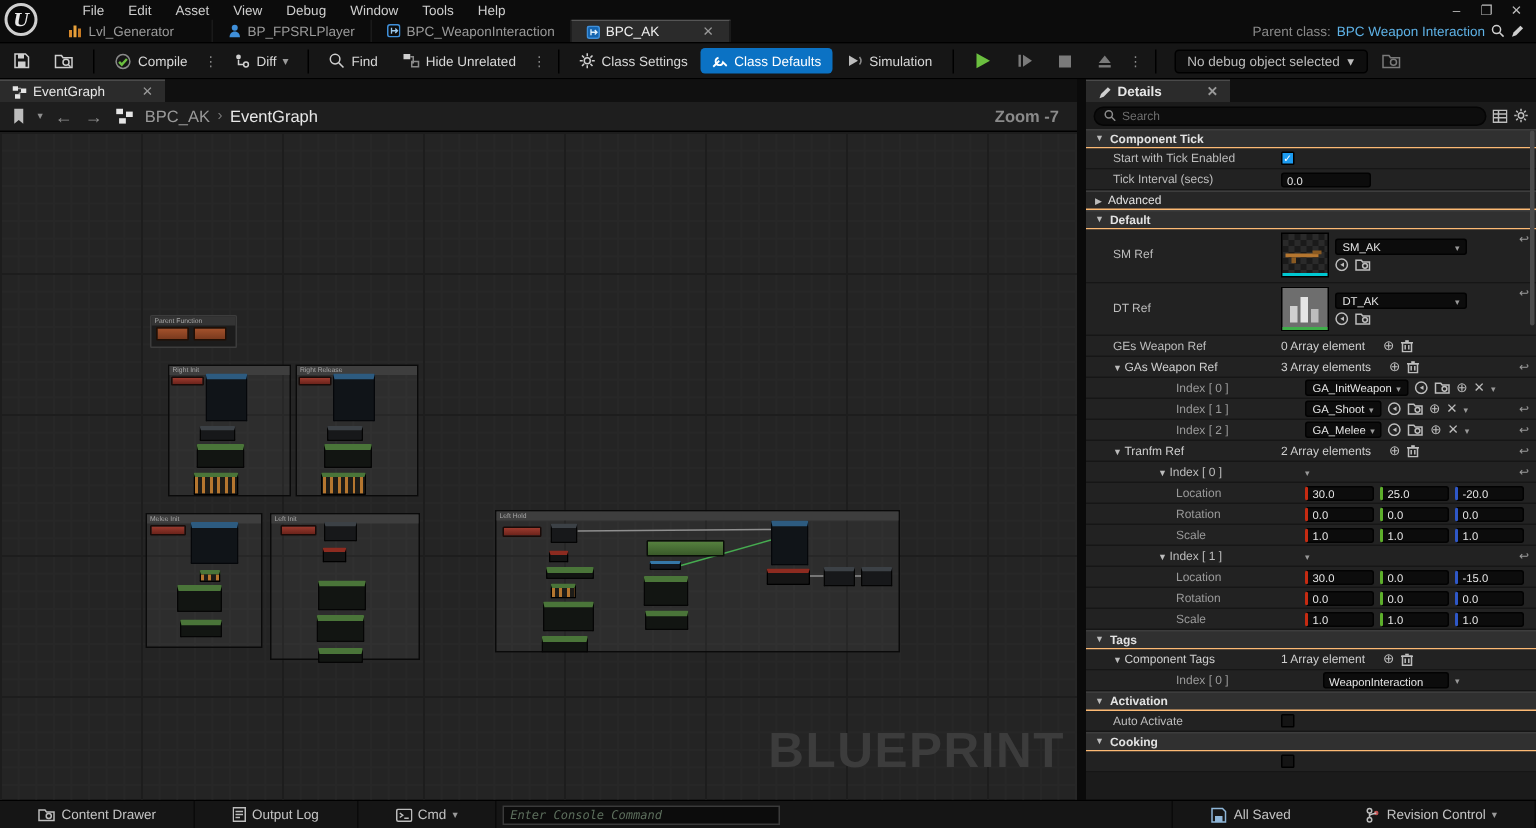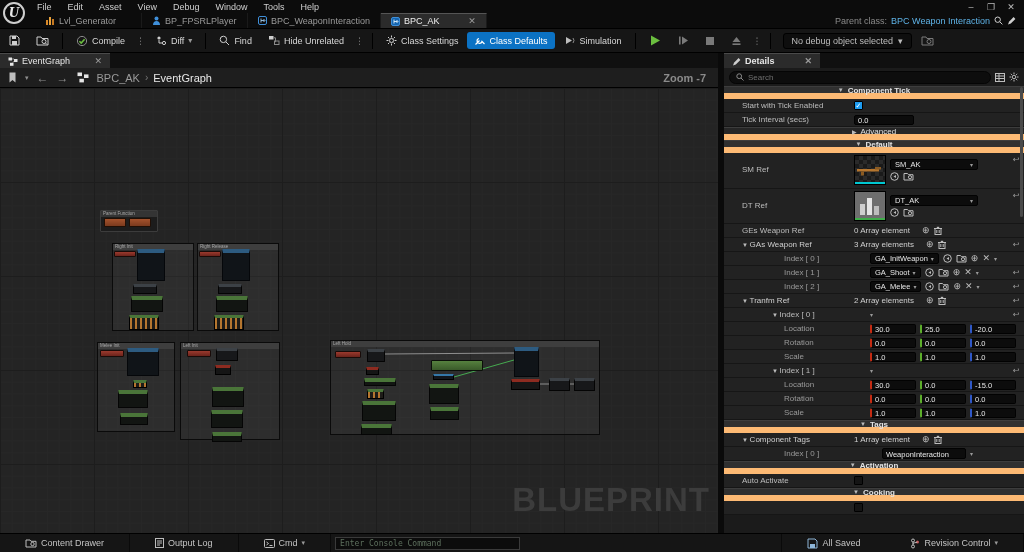--- a/index.html
+++ b/index.html
@@ -5,21 +5,21 @@
   *{margin:0;padding:0;box-sizing:border-box;}
   html,body{width:1024px;height:552px;overflow:hidden;background:#0d0d0d;
     font-family:"Liberation Sans",sans-serif;color:#c8c8c8;-webkit-font-smoothing:antialiased;}
   .ico{display:inline-block;vertical-align:middle;flex:0 0 auto;}
 
   
   .titlebar{height:13px;background:#0c0c0c;display:flex;align-items:center;position:relative;z-index:5;}
   .logo{position:absolute;left:3px;top:2px;width:22px;height:22px;border-radius:50%;
     border:2px solid #cfcfcf;background:#090909;color:#e8e8e8;display:flex;align-items:center;justify-content:center;
     font-family:"DejaVu Serif",serif;font-weight:bold;font-style:italic;font-size:12px;z-index:9;}
-  .menus{display:flex;margin-left:30px;gap:2px;}
+  .menus{display:flex;margin-left:48px;gap:2px;}
   .menu-item{font-size:9px;color:#cfcfcf;padding:1px 7px;cursor:default;}
   .winbtns{margin-left:auto;display:flex;gap:6px;padding-right:6px;font-size:9px;color:#bbb;}
   .winbtns span{width:14px;text-align:center;}
 
   
   .tabbar{height:16px;background:#0c0c0c;display:flex;align-items:stretch;border-bottom:1px solid #000;}
   .atabs{display:flex;margin-left:36px;}
   .atab{display:flex;align-items:center;gap:4px;font-size:9px;color:#9a9a9a;padding:0 10px;
     border-right:1px solid #1a1a1a;min-width:106px;}
   .atab.active{background:#2b2b2b;color:#efefef;border-top:1px solid #555;}
@@ -80,22 +80,22 @@
 
   
   .details-panel{width:300px;background:#1b1b1b;display:flex;flex-direction:column;position:relative;overflow:hidden;}
   .dtabbar{height:15px;background:#101010;display:flex;}
   .dtab{display:flex;align-items:center;gap:4px;background:#2b2b2b;color:#e6e6e6;font-size:9px;
     padding:0 8px;min-width:96px;border-top:1px solid #4a4a4a;font-weight:bold;}
   .dtab .close{margin-left:auto;color:#9a9a9a;}
   .dsearch{height:18px;display:flex;align-items:center;gap:4px;padding:0 5px;background:#1b1b1b;}
   .search-pill{flex:1;display:flex;align-items:center;gap:4px;background:#0d0d0d;border:1px solid #050505;
     border-radius:8px;height:13px;padding:0 6px;color:#6f6f6f;font-size:8px;}
-  .dcat{height:13px;background:#303030;border-top:1px solid #3d3d3d;border-bottom:6px solid #fdba74;
-    display:flex;align-items:center;gap:4px;padding:0 6px;font-size:8px;font-weight:bold;color:#e2e2e2;justify-content:center;}
+  .dcat{height:13px;background:#303030;border-top:1px solid #3d3d3d;border-bottom:1px solid #fdba74;
+    display:flex;align-items:center;gap:4px;padding:0 6px;font-size:8px;font-weight:bold;color:#e2e2e2;}
   .dcat .arr{font-size:6px;color:#bbb;}
   .drow{min-height:14px;display:flex;align-items:center;border-bottom:1px solid #161616;background:#222;}
   .dlabel{width:130px;flex:0 0 130px;font-size:8px;color:#bdbdbd;padding-left:18px;overflow:hidden;white-space:nowrap;}
   .dlabel.idx{color:#9a9a9a;padding-left:44px;margin-left:16px;}
   .dlabel.hdr{color:#cfcfcf;}
   .dval{flex:1;display:flex;align-items:center;gap:4px;font-size:8px;color:#cfcfcf;}
   .dreset{flex:0 0 16px;text-align:center;color:#9a9a9a;font-size:8px;}
   .txtbox{background:#0c0c0c;border:1px solid #020202;border-radius:2px;height:10px;line-height:9px;
     font-size:7.5px;color:#e6e6e6;padding:0 3px;}
   .vecbox{width:46px;}
@@ -114,21 +114,21 @@
   .rowicons{display:flex;align-items:center;gap:4px;}
   .dscroll{position:absolute;right:1px;top:34px;width:3px;height:130px;background:#4a4a4a;border-radius:2px;}
   .stack{display:flex;flex-direction:column;gap:2px;}
   .tallrow{align-items:flex-start;padding:2px 0;}
   .tallrow .dlabel{padding-top:10px;}
 
   
   .statusbar{height:19px;background:#151515;border-top:1px solid #000;display:flex;align-items:center;font-size:9px;color:#c4c4c4;}
   .sbtn{display:flex;align-items:center;gap:4px;padding:0 25px;height:100%;border-right:1px solid #0a0a0a;}
   .console-input{width:185px;height:13px;background:#0c0c0c;border:1px solid #3a3a3a;color:#9aa89a;
-    font-family:"DejaVu Sans Mono",monospace;font-size:8px;padding:0 4px;margin-left:4px;}
+    font-family:"DejaVu Sans Mono",monospace;font-size:8px;padding:0 4px;margin-left:4px;font-style:italic;}
   .console-input::placeholder{color:#5d6f5d;}
   .sright{margin-left:auto;display:flex;height:100%;}
   .sbtn.left-border{border-left:1px solid #0a0a0a;border-right:none;}
 </style>
 </head>
 <body>
 
 <div class="titlebar">
   <div class="logo">U</div>
   <div class="menus">

